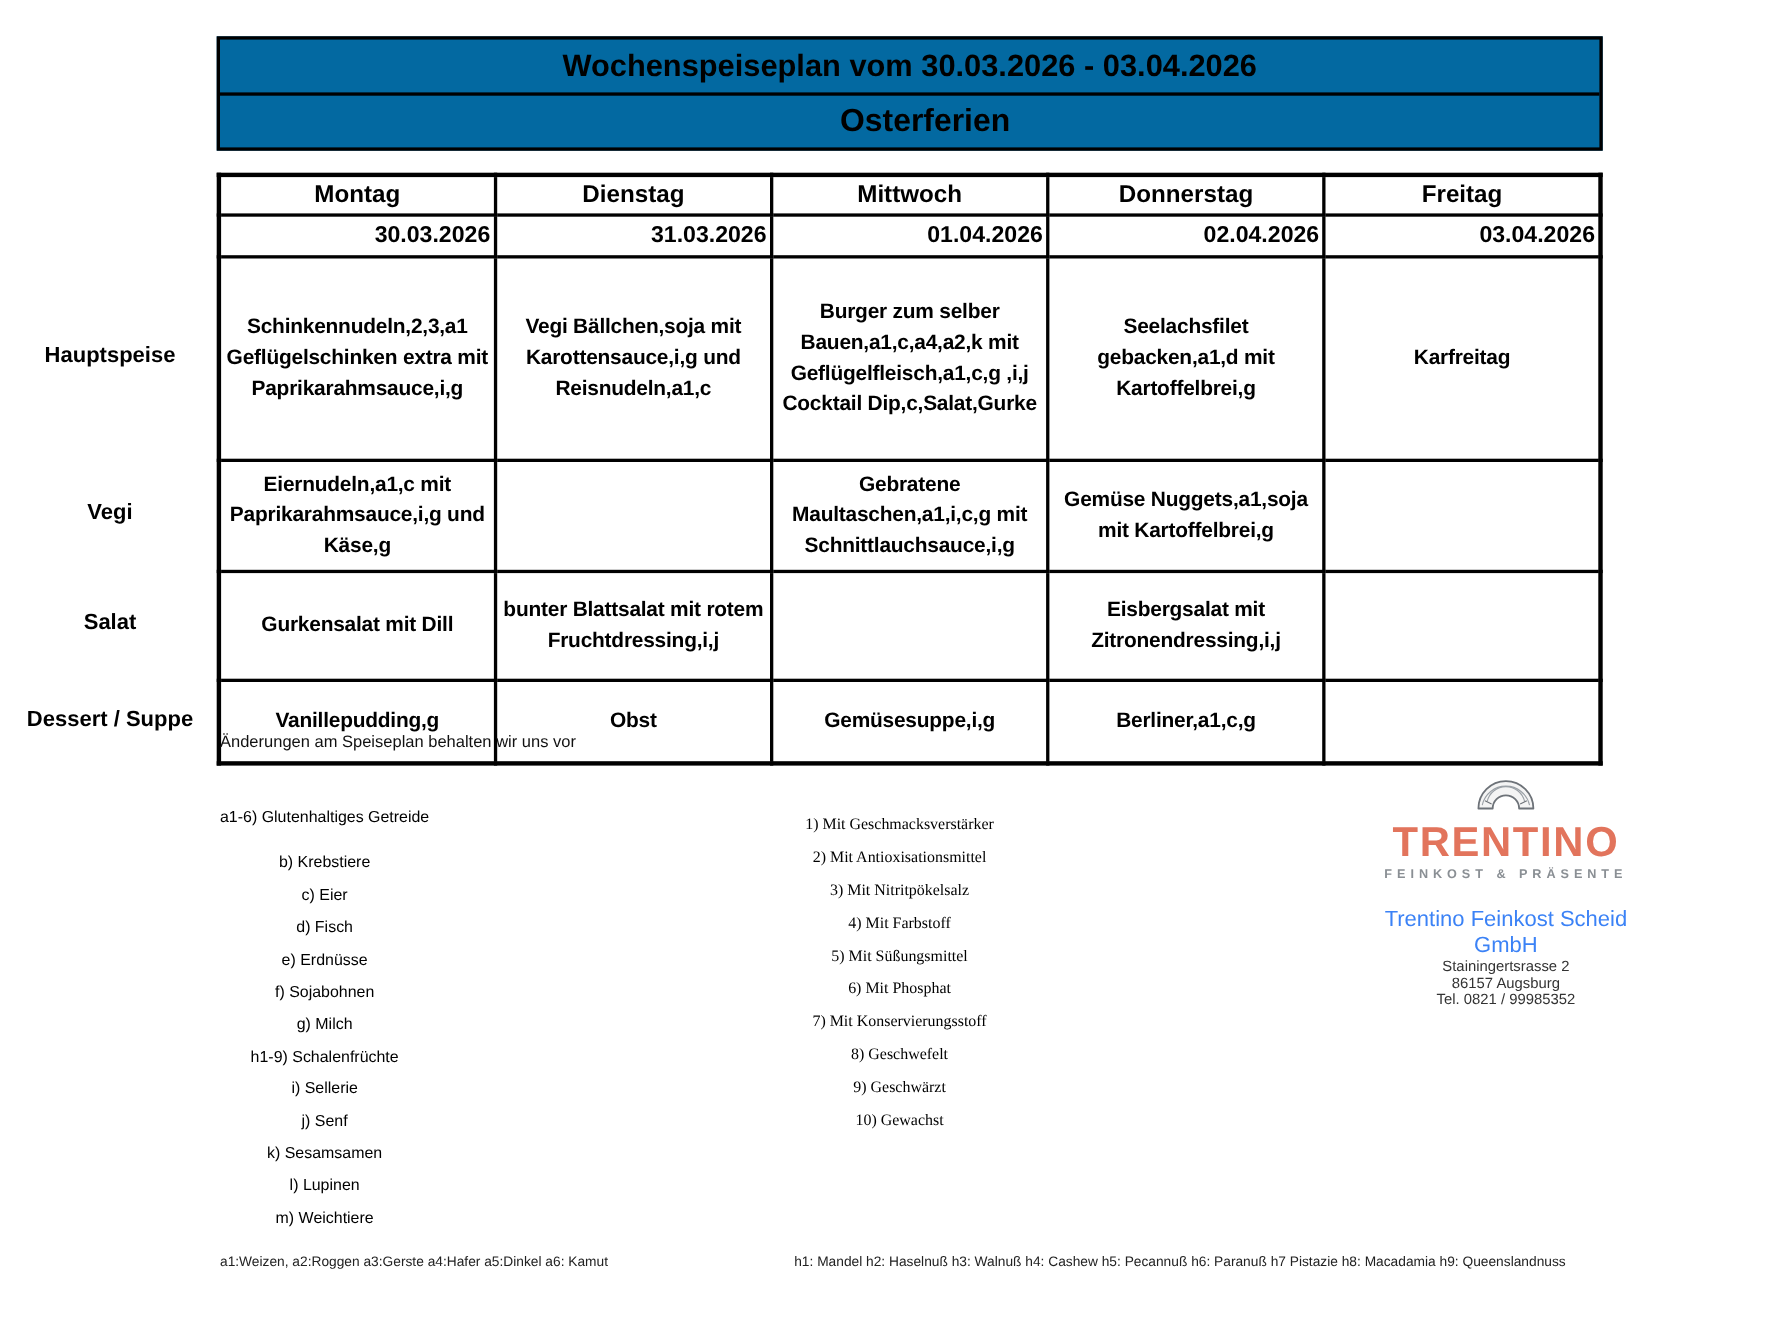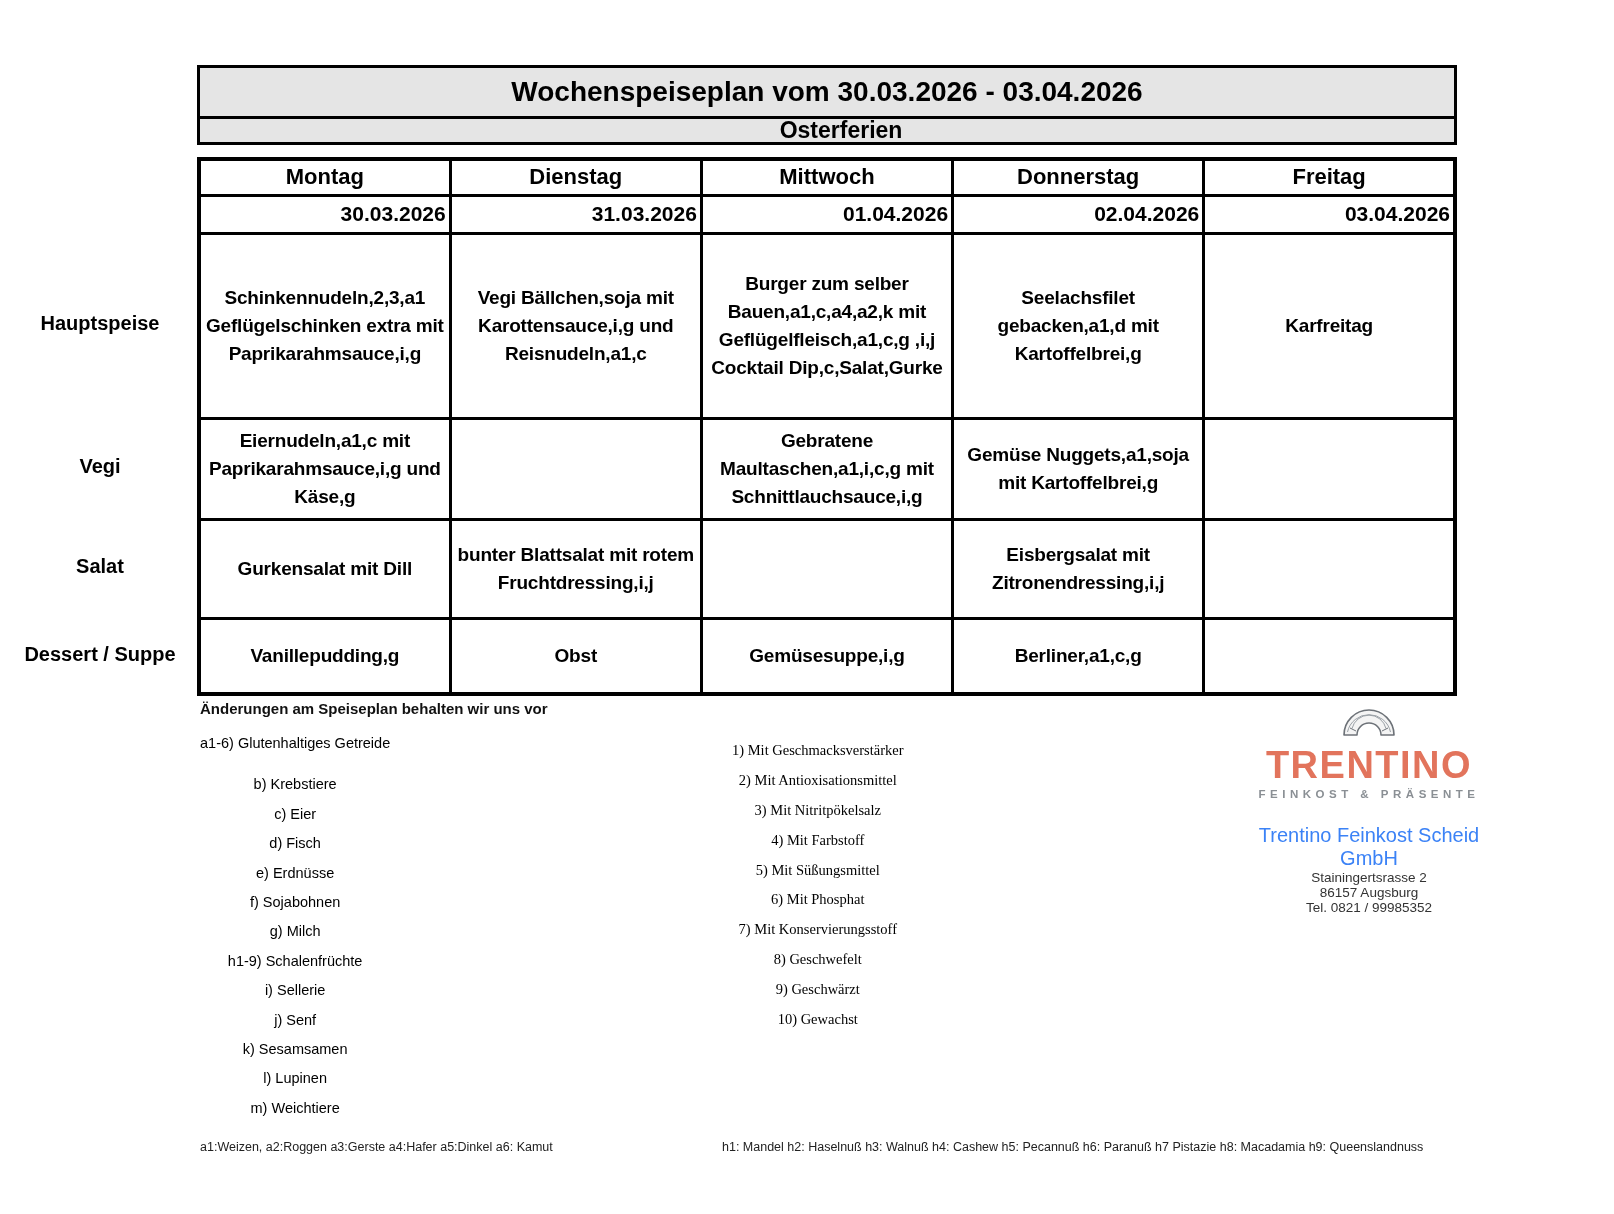--- a/index.html
+++ b/index.html
@@ -9,32 +9,31 @@
     background:#ffffff;
     font-family:"Liberation Sans", sans-serif;
     color:#000;
     overflow:hidden;
   }
 
   
   .banner{
     position:absolute;left:197px;top:33px;width:1260px;
     border:3px solid #000;
-    background:#e5e5e5;
+    background:#0369a1;
     box-sizing:border-box;
-    margin-top:32px;
   }
   .banner-title{
     height:48px;display:flex;align-items:center;justify-content:center;
     font-weight:bold;font-size:28px;
     border-bottom:3px solid #000;
   }
   .banner-subtitle{
-    height:23px;display:flex;align-items:center;justify-content:center;
-    font-weight:bold;font-size:23px;padding-left:28px;
+    height:47px;display:flex;align-items:center;justify-content:center;
+    font-weight:bold;font-size:29px;padding-left:28px;
   }
 
   
   .row-label{
     position:absolute;left:8px;width:184px;
     display:flex;align-items:center;justify-content:center;
     font-weight:bold;font-size:20px;text-align:center;
   }
   .label-hauptspeise{top:231px;height:185px;}
   .label-vegi{top:416px;height:101px;}
@@ -61,22 +60,22 @@
   tr.tr-vegi{height:101px;}
   tr.tr-salat{height:99px;}
   tr.tr-dessert{height:76px;}
   td.menu-cell{
     font-weight:bold;font-size:19px;line-height:28px;
     letter-spacing:-0.2px;
   }
 
   
   .legend-note{
-    position:absolute;left:200px;top:700px;
-    font-weight:bold;font-size:15px;color:#111;
+    position:absolute;left:200px;top:666px;
+    font-weight:normal;font-size:15px;color:#111;
   }
   ul.legend-list{
     position:absolute;margin:0;padding:0;list-style:none;
     font-size:14.5px;color:#000000;text-align:center;
   }
   ul.allergen-list{left:200px;top:735px;}
   ul.allergen-list li{height:29.4px;}
   ul.allergen-list li:first-child{margin-bottom:12px;}
   ul.additive-list{left:732px;top:742px;font-family:Liberation Serif, serif;}
   ul.additive-list li{height:29.9px;}

